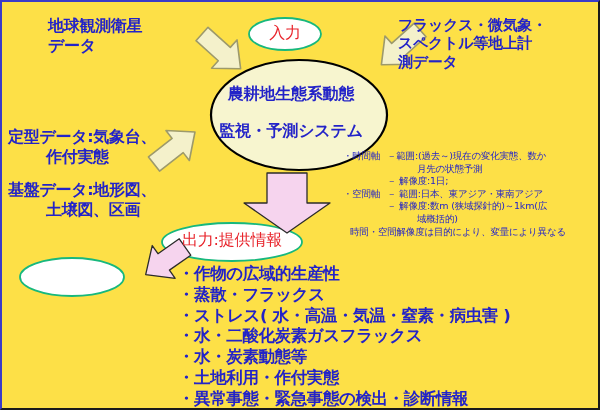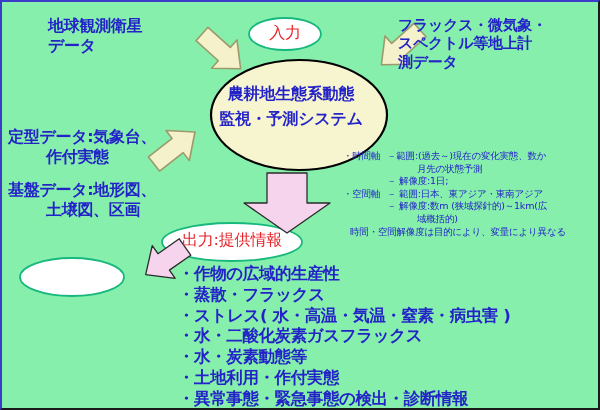--- a/index.html
+++ b/index.html
@@ -8,21 +8,21 @@
     padding: 0;
     background: #ffffff;
   }
   body {
     font-family: "DejaVu Sans", "Liberation Sans", sans-serif;
   }
   #diagram {
     position: relative;
     width: 600px;
     height: 410px;
-    background: #86efac;
+    background: #fde047;
     box-sizing: border-box;
     border-top: 2px solid #3b3bc8;
     border-left: 2px solid #3b3bc8;
     border-right: 2px solid #1a1a1a;
     border-bottom: 2px solid #1a1a1a;
     overflow: hidden;
   }
   .svg-layer {
     position: absolute;
     left: 0;
@@ -67,21 +67,21 @@
     width: 100%;
     letter-spacing: -0.2px;
   }
   #center-text {
     position: absolute;
     left: 212px;
     top: 82px;
     width: 154px;
     text-align: center;
   }
-  #center-line2 { margin-top: 4px; }
+  #center-line2 { margin-top: 16px; }
   
   .oval-label {
     position: absolute;
     color: #e8242b;
     font-weight: normal;
     text-align: center;
     letter-spacing: -0.2px;
   }
   #label-input { left: 248px; top: 21px; width: 70px; font-size: 16px; }
   #label-output { left: 165px; top: 228px; width: 130px; font-size: 16px; }

